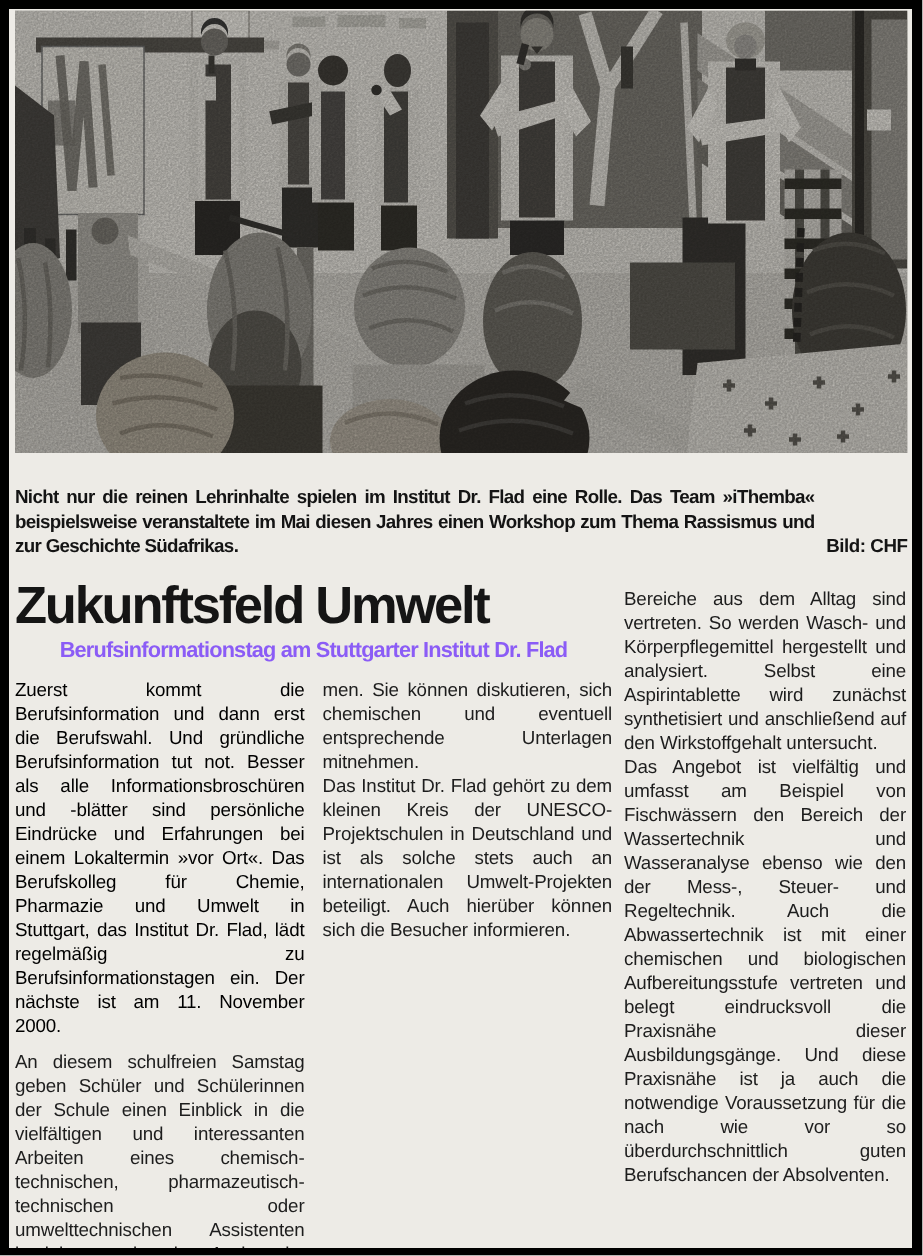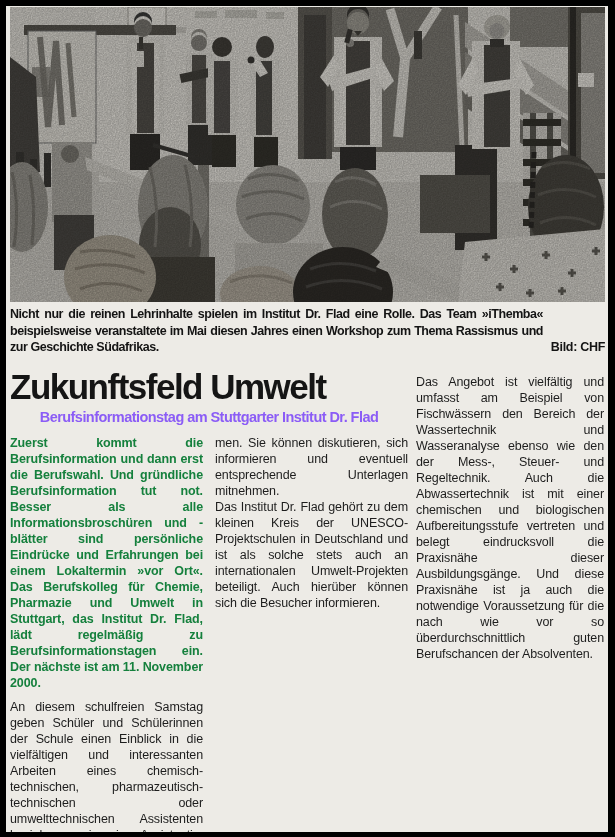--- a/index.html
+++ b/index.html
@@ -10,21 +10,21 @@
   }
   .inner {
     position:absolute; left:6px; top:6px; right:7px; bottom:5px;
     background:#edebe6; padding:1px 4px 0 4px; box-sizing:border-box; overflow:hidden;
   }
   .photo {
     width:595px; height:295px; background:#c9c6c0; overflow:hidden; position:relative;
   }
   .photo svg { display:block; }
   .caption {
-    position:relative; margin-top:4px; width:595px;
+    position:relative; margin-top:21px; width:595px;
     font-size:12.5px; font-weight:bold; line-height:16.5px;
     letter-spacing:-0.45px; color:#141414; text-align:justify;
     padding-right:62px; box-sizing:border-box;
   }
   .caption .credit {
     position:absolute; right:0; bottom:0; letter-spacing:-0.3px; text-align:center;
   }
   .body { display:flex; gap:8px; margin-top:4px; align-items:flex-start; }
   .leftwrap { width:398px; flex:0 0 398px; }
   h1.headline {
@@ -34,21 +34,21 @@
   h2.subheadline {
     margin:3px 0 0 0; font-size:14.5px; line-height:17px; text-align:center;
     letter-spacing:-0.55px; color:#8b5cf6; font-weight:bold;
   }
   .cols { display:flex; gap:12px; margin-top:9px; }
   .col {
     width:193px; font-size:12.5px; line-height:16px; text-align:justify;
     color:#1d1d1d; letter-spacing:-0.1px; overflow-wrap:break-word; hyphens:auto;
   }
   .col p { margin:0; }
-  .col p.lead { font-weight:bold; margin-bottom:8px; color:#15803d; }
+  .col p.lead { font-weight:normal; margin-bottom:8px; color:#000000; }
   .col3 { flex:1 1 auto; padding-top:14px; }
 </style>
 </head>
 <body>
 
 <div class="page">
   <div class="inner">
 
     <div class="photo">
       <svg width="595" height="295" viewBox="0 0 595 295" xmlns="http://www.w3.org/2000/svg">
@@ -253,24 +253,25 @@
     <div class="body">
       <div class="leftwrap">
         <h1 class="headline">Zukunftsfeld Umwelt</h1>
         <h2 class="subheadline">Berufsinformationstag am Stuttgarter Institut Dr. Flad</h2>
         <div class="cols">
           <div class="col">
             <p class="lead">Zuerst kommt die Berufsinformation und dann erst die Berufswahl. Und gründliche Berufsinformation tut not. Besser als alle Informationsbroschüren und -blätter sind persönliche Eindrücke und Erfahrungen bei einem Lokaltermin »vor Ort«. Das Berufskolleg für Chemie, Pharmazie und Umwelt in Stuttgart, das Institut Dr. Flad, lädt regelmäßig zu Berufsinformationstagen ein. Der nächste ist am 11. November 2000.</p>
             <p>An diesem schulfreien Samstag geben Schüler und Schülerinnen der Schule einen Einblick in die vielfältigen und interessanten Arbeiten eines chemisch-technischen, pharmazeutisch-technischen oder umwelttechnischen Assistenten beziehungsweise einer Assistentin. Von 9 bis 13 Uhr können alle Interessenten unangemeldet in die Breitscheidstraße 127 im Stuttgarter Westen kom-</p>
           </div>
           <div class="col">
-            <p>men. Sie können diskutieren, sich informieren und eventuell entsprechende Unterlagen mitnehmen.</p>
+            <p>men. Sie können diskutieren, sich chemischen und eventuell entsprechende Unterlagen mitnehmen.</p>
             <p>Das Institut Dr. Flad gehört zu dem kleinen Kreis der UNESCO-Projektschulen in Deutschland und ist als solche stets auch an internationalen Umwelt-Projekten beteiligt. Auch hierüber können sich die Besucher informieren.</p>
           </div>
         </div>
       </div>
       <div class="col col3">
+        <p>Bereiche aus dem Alltag sind vertreten. So werden Wasch- und Körperpflegemittel hergestellt und analysiert. Selbst eine Aspirintablette wird zunächst synthetisiert und anschließend auf den Wirkstoffgehalt untersucht.</p>
         <p>Das Angebot ist vielfältig und umfasst am Beispiel von Fischwässern den Bereich der Wassertechnik und Wasseranalyse ebenso wie den der Mess-, Steuer- und Regeltechnik. Auch die Abwassertechnik ist mit einer chemischen und biologischen Aufbereitungsstufe vertreten und belegt eindrucksvoll die Praxisnähe dieser Ausbildungsgänge. Und diese Praxisnähe ist ja auch die notwendige Voraussetzung für die nach wie vor so überdurchschnittlich guten Berufschancen der Absolventen.</p>
       </div>
     </div>
 
   </div>
 </div>
 
 </body></html>

